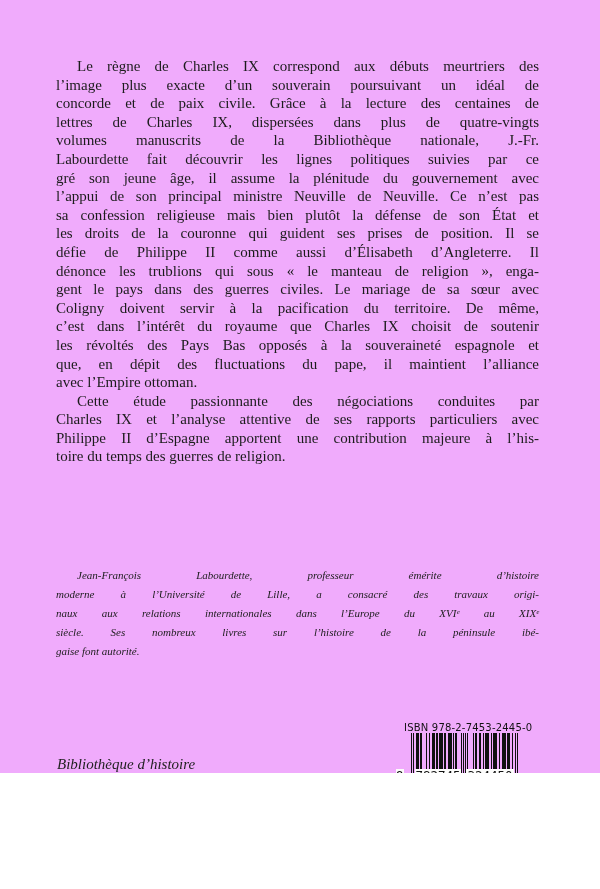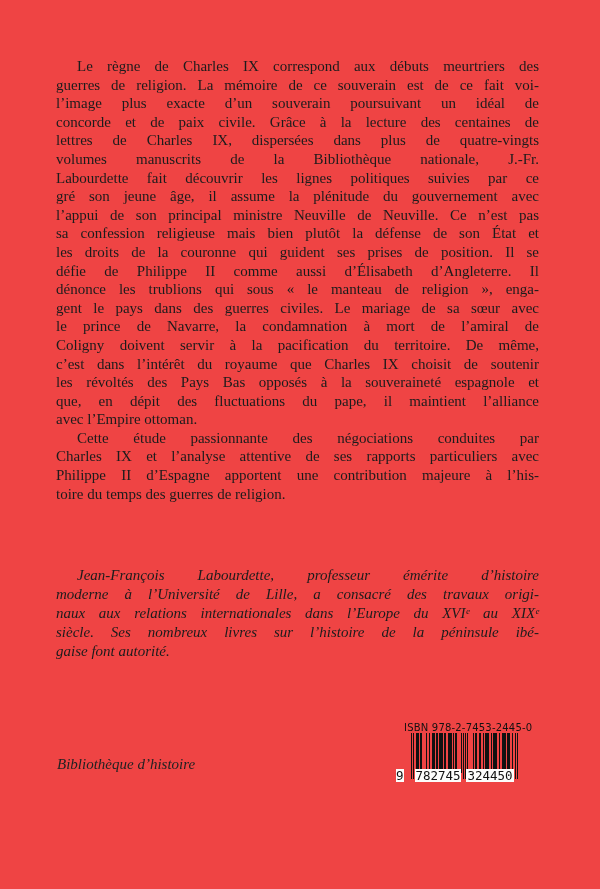--- a/index.html
+++ b/index.html
@@ -1,41 +1,41 @@
 <!DOCTYPE html>
 <html><head>
 <meta charset="utf-8">
 <style>
   html, body { margin: 0; padding: 0; background: #ffffff; }
   .page {
     position: relative;
     width: 600px;
-    height: 889px;
-    background: #ef4444;
+    height: 773px;
+    background: #f0abfc;
     font-family: "Liberation Serif", serif;
     color: #1c1c1c;
     overflow: hidden;
   }
   .synopsis {
     position: absolute;
     left: 56px;
     top: 57px;
     width: 483px;
     font-size: 15px;
     line-height: 18.6px;
   }
   .jlines > div { text-align: justify; text-align-last: justify; }
   .jlines > div:last-child { text-align-last: left; }
   .indent-first > div:first-child { text-indent: 21px; }
   .bio {
     position: absolute;
     left: 56px;
     top: 566px;
     width: 483px;
-    font-size: 15px;
+    font-size: 11px;
     font-style: italic;
     line-height: 19px;
   }
   .series {
     position: absolute;
     left: 57px;
     top: 757px;
     font-size: 15px;
     font-style: italic;
     line-height: 15.5px;
@@ -74,34 +74,32 @@
   .d-right { left: 68px; top: 47px; width: 48px; text-align: center; }
 </style>
 </head>
 <body>
 
 <div class="page">
 
   <div class="synopsis">
     <div class="jlines indent-first">
         <div>Le règne de Charles IX correspond aux débuts meurtriers des</div>
-        <div>guerres de religion. La mémoire de ce souverain est de ce fait voi-</div>
         <div>l’image plus exacte d’un souverain poursuivant un idéal de</div>
         <div>concorde et de paix civile. Grâce à la lecture des centaines de</div>
         <div>lettres de Charles IX, dispersées dans plus de quatre-vingts</div>
         <div>volumes manuscrits de la Bibliothèque nationale, J.-Fr.</div>
         <div>Labourdette fait découvrir les lignes politiques suivies par ce</div>
         <div>gré son jeune âge, il assume la plénitude du gouvernement avec</div>
         <div>l’appui de son principal ministre Neuville de Neuville. Ce n’est pas</div>
         <div>sa confession religieuse mais bien plutôt la défense de son État et</div>
         <div>les droits de la couronne qui guident ses prises de position. Il se</div>
         <div>défie de Philippe II comme aussi d’Élisabeth d’Angleterre. Il</div>
         <div>dénonce les trublions qui sous « le manteau de religion », enga-</div>
         <div>gent le pays dans des guerres civiles. Le mariage de sa sœur avec</div>
-        <div>le prince de Navarre, la condamnation à mort de l’amiral de</div>
         <div>Coligny doivent servir à la pacification du territoire. De même,</div>
         <div>c’est dans l’intérêt du royaume que Charles IX choisit de soutenir</div>
         <div>les révoltés des Pays Bas opposés à la souveraineté espagnole et</div>
         <div>que, en dépit des fluctuations du pape, il maintient l’alliance</div>
         <div>avec l’Empire ottoman.</div>
       </div>
     <div class="jlines indent-first">
         <div>Cette étude passionnante des négociations conduites par</div>
         <div>Charles IX et l’analyse attentive de ses rapports particuliers avec</div>
         <div>Philippe II d’Espagne apportent une contribution majeure à l’his-</div>

